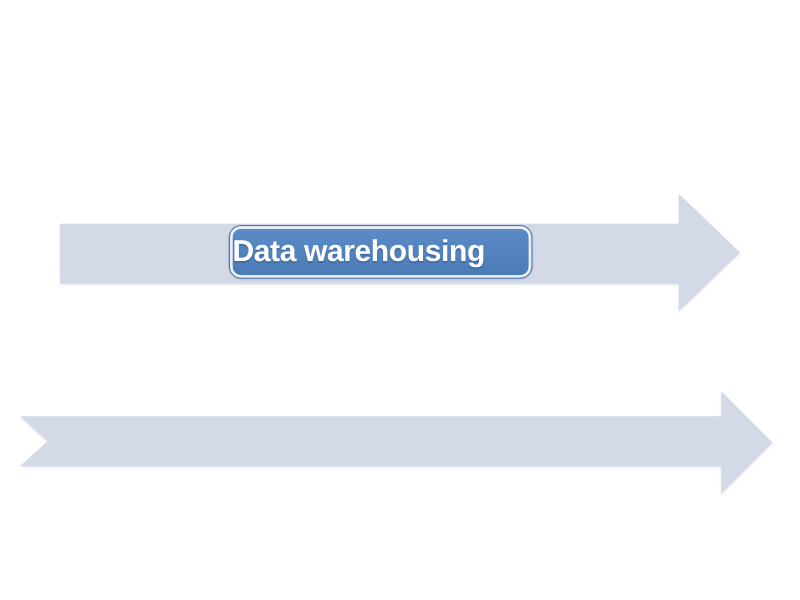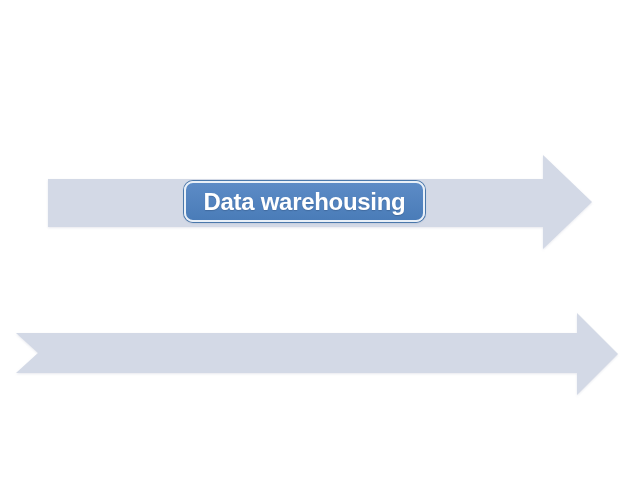--- a/index.html
+++ b/index.html
@@ -39,21 +39,21 @@
     border: 2px solid var(--button-inner-border, #e9f0f8);
     background: linear-gradient(
       to bottom,
       var(--button-fill-top, #5c8bc6) 0%,
       var(--button-fill-bottom, #4a7cb8) 100%
     );
     box-shadow: 0 0 0 1px var(--button-edge, #4a78ab),
                 0 1px 2px rgba(90,110,150,0.35);
     display: flex;
     align-items: center;
-    justify-content: center;
+    justify-content: flex-start;
     cursor: default;
   }
   .label-button .label-text {
     color: var(--button-text, #ffffff);
     font-size: 24px;
     font-weight: bold;
     letter-spacing: -0.3px;
     line-height: 1;
     white-space: nowrap;
     text-shadow: 0 1px 1px rgba(40,70,110,0.35);

